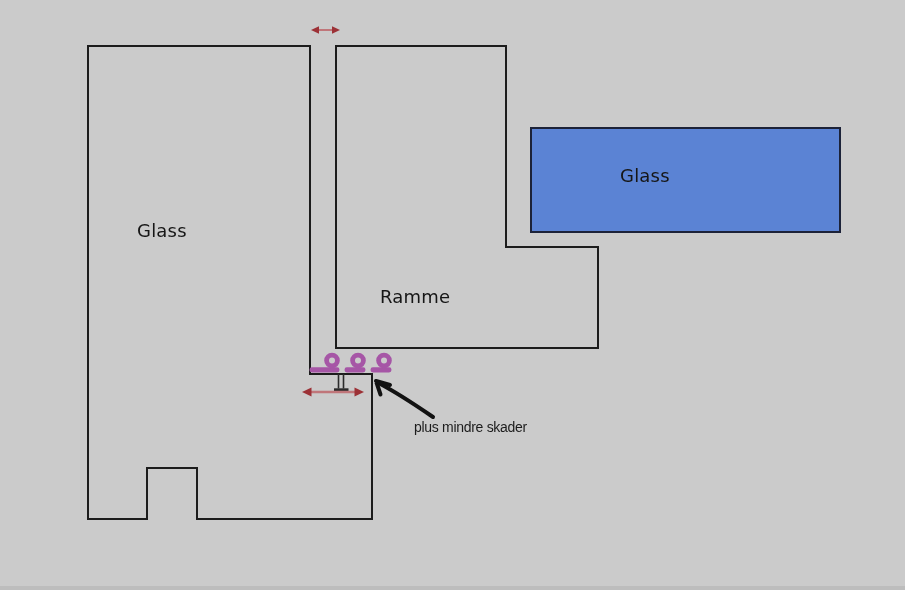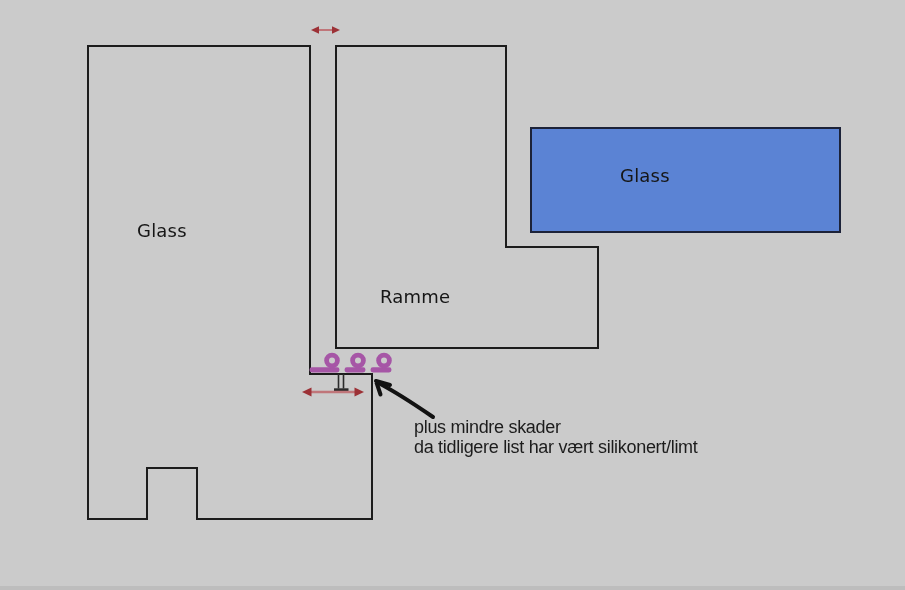--- a/index.html
+++ b/index.html
@@ -24,21 +24,21 @@
   .label{
     position:absolute;font-weight:normal;font-size:18px;
     color:var(--text-color,#161616);letter-spacing:.2px;white-space:nowrap;
   }
   .label-karm{left:137px;top:220px;}
   .label-ramme{left:380px;top:286px;}
   .label-glass{left:620px;top:165px;}
   .annotation{
     position:absolute;left:414px;top:418px;
     font-family:"Liberation Sans",sans-serif;
-    font-size:18px;line-height:19.5px;letter-spacing:-.3px;
+    font-size:14px;line-height:19.5px;letter-spacing:-.3px;
     color:#1c1c1c;white-space:nowrap;
   }
 </style>
 </head>
 <body>
 
 <div class="canvas">
 
   <svg width="905" height="590" viewBox="0 0 905 590">
 
@@ -87,16 +87,15 @@
 
     <rect class="bottom-edge" x="0" y="586" width="905" height="4"></rect>
   </svg>
 
   <div class="label label-karm">Glass</div>
   <div class="label label-ramme">Ramme</div>
   <div class="label label-glass">Glass</div>
 
   <div class="annotation">
     <div>plus mindre skader</div>
-    <div>da tidligere list har vært silikonert/limt</div>
   </div>
 
 </div>
 
 </body></html>

